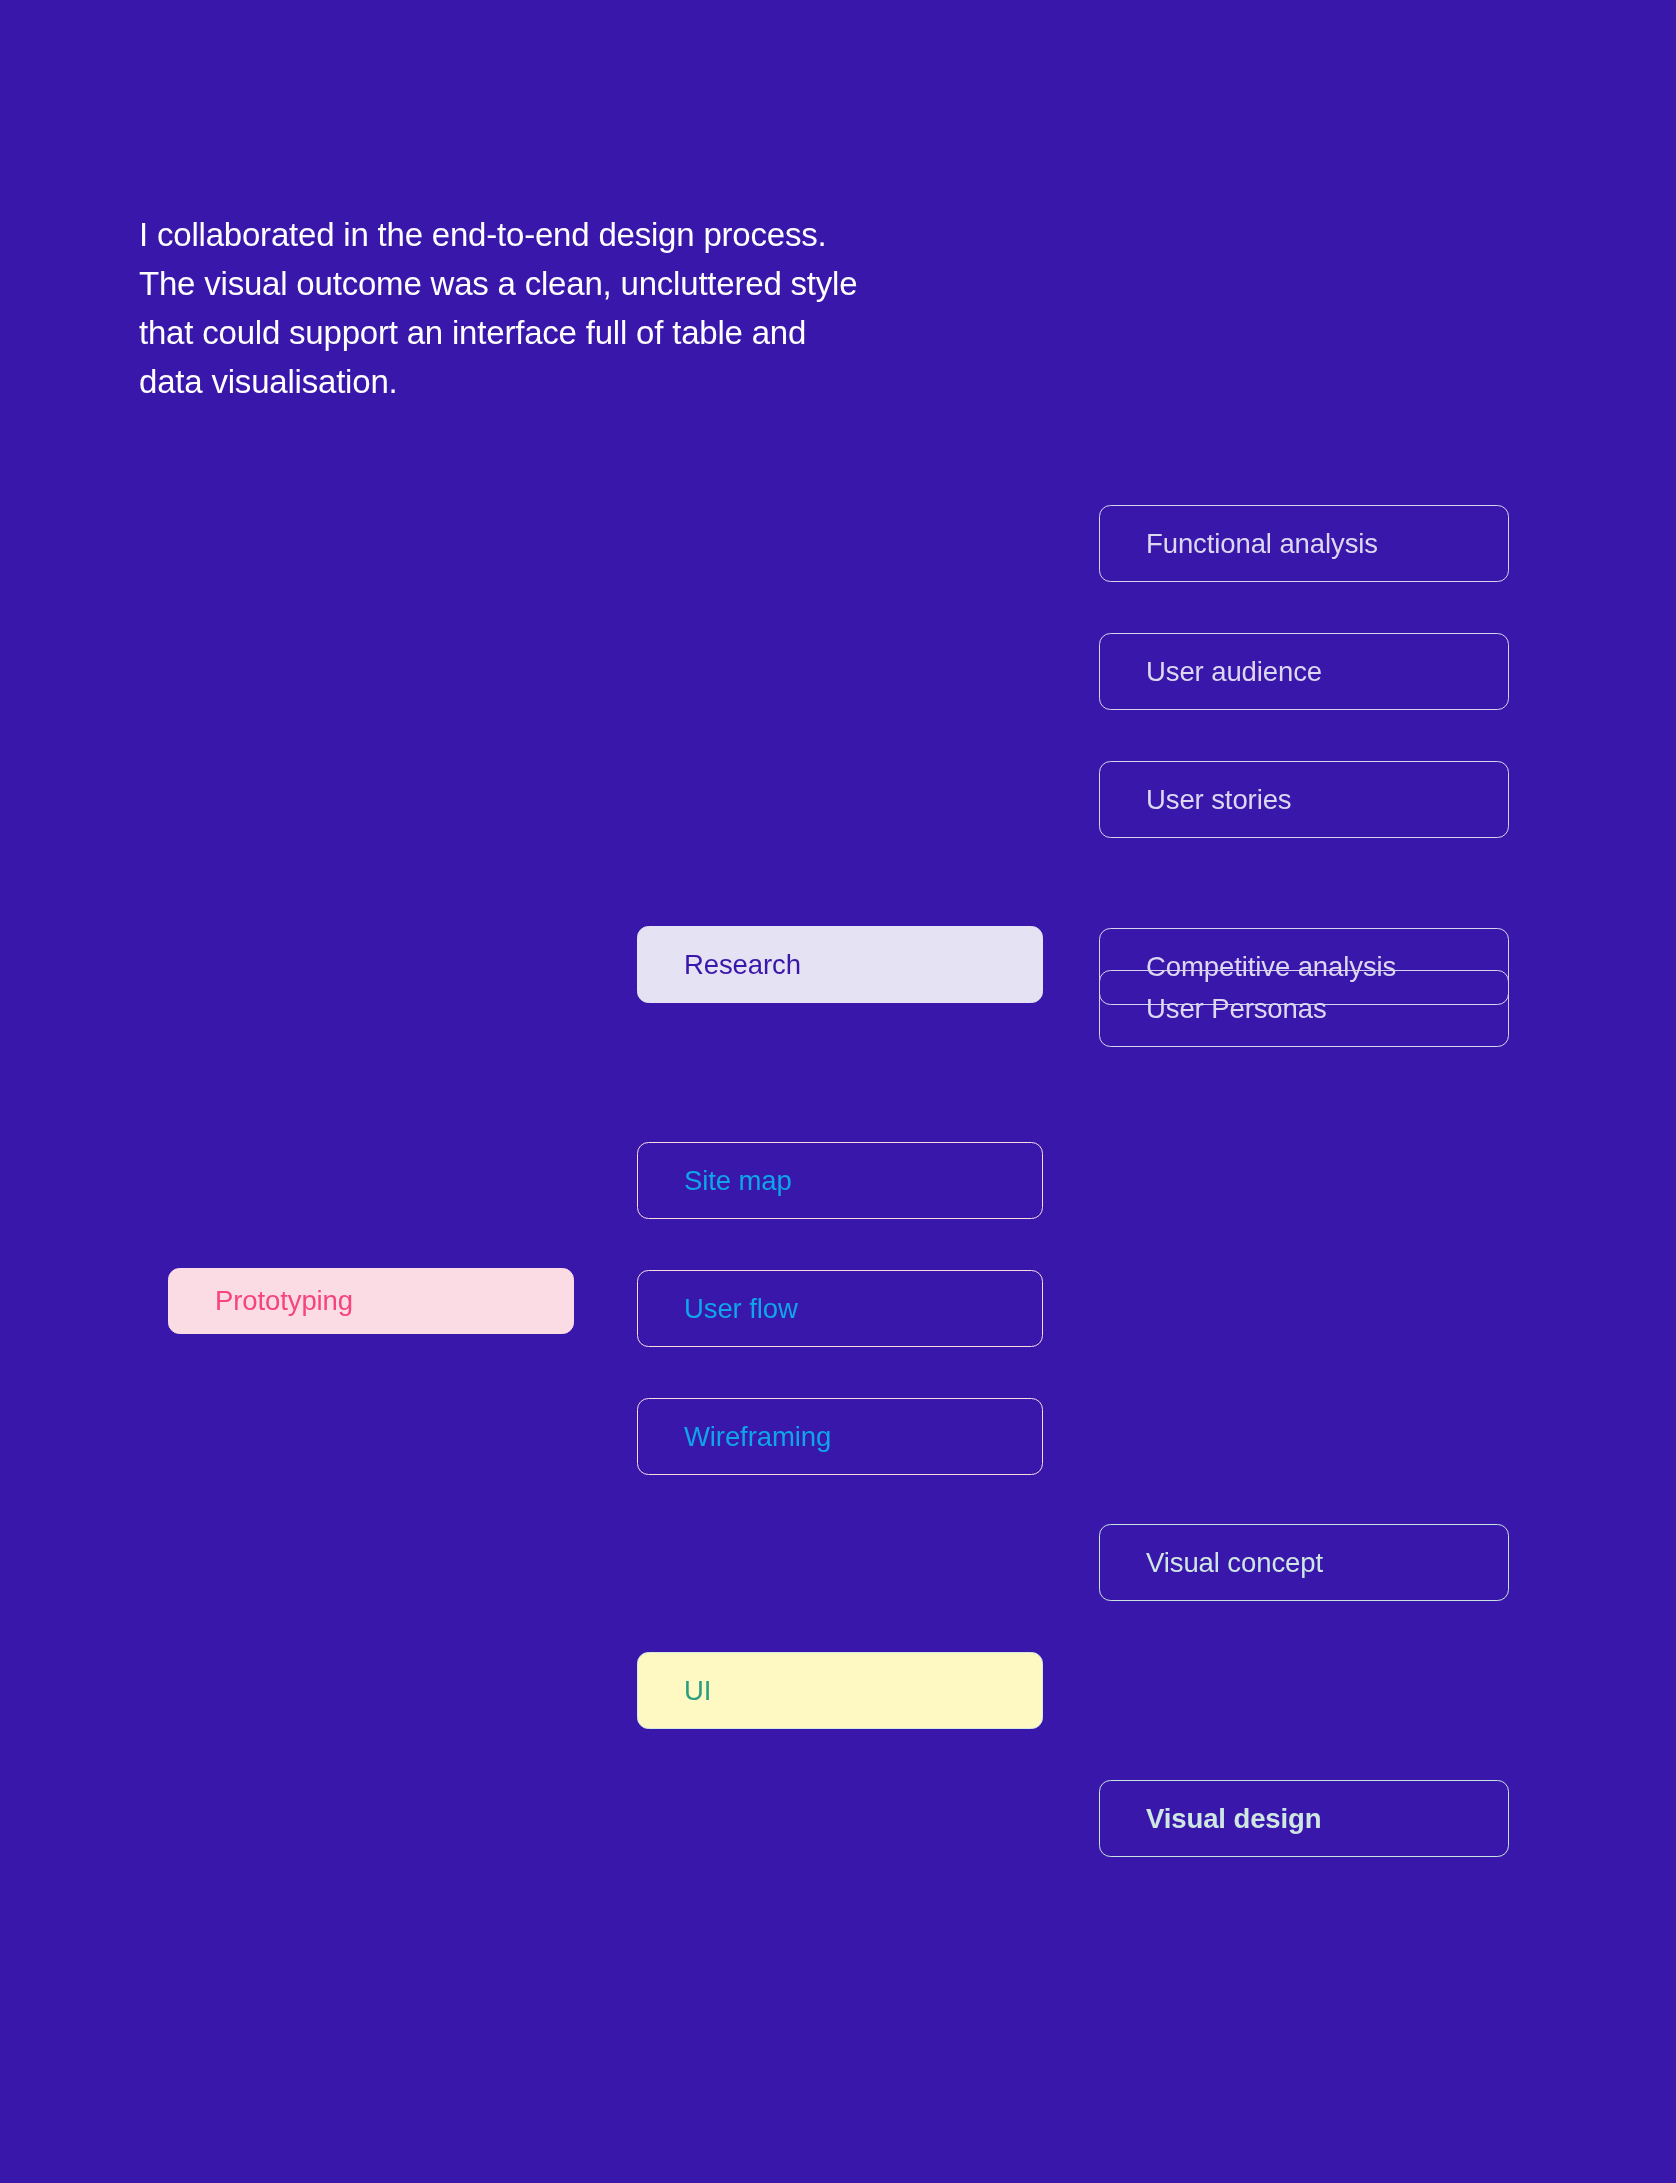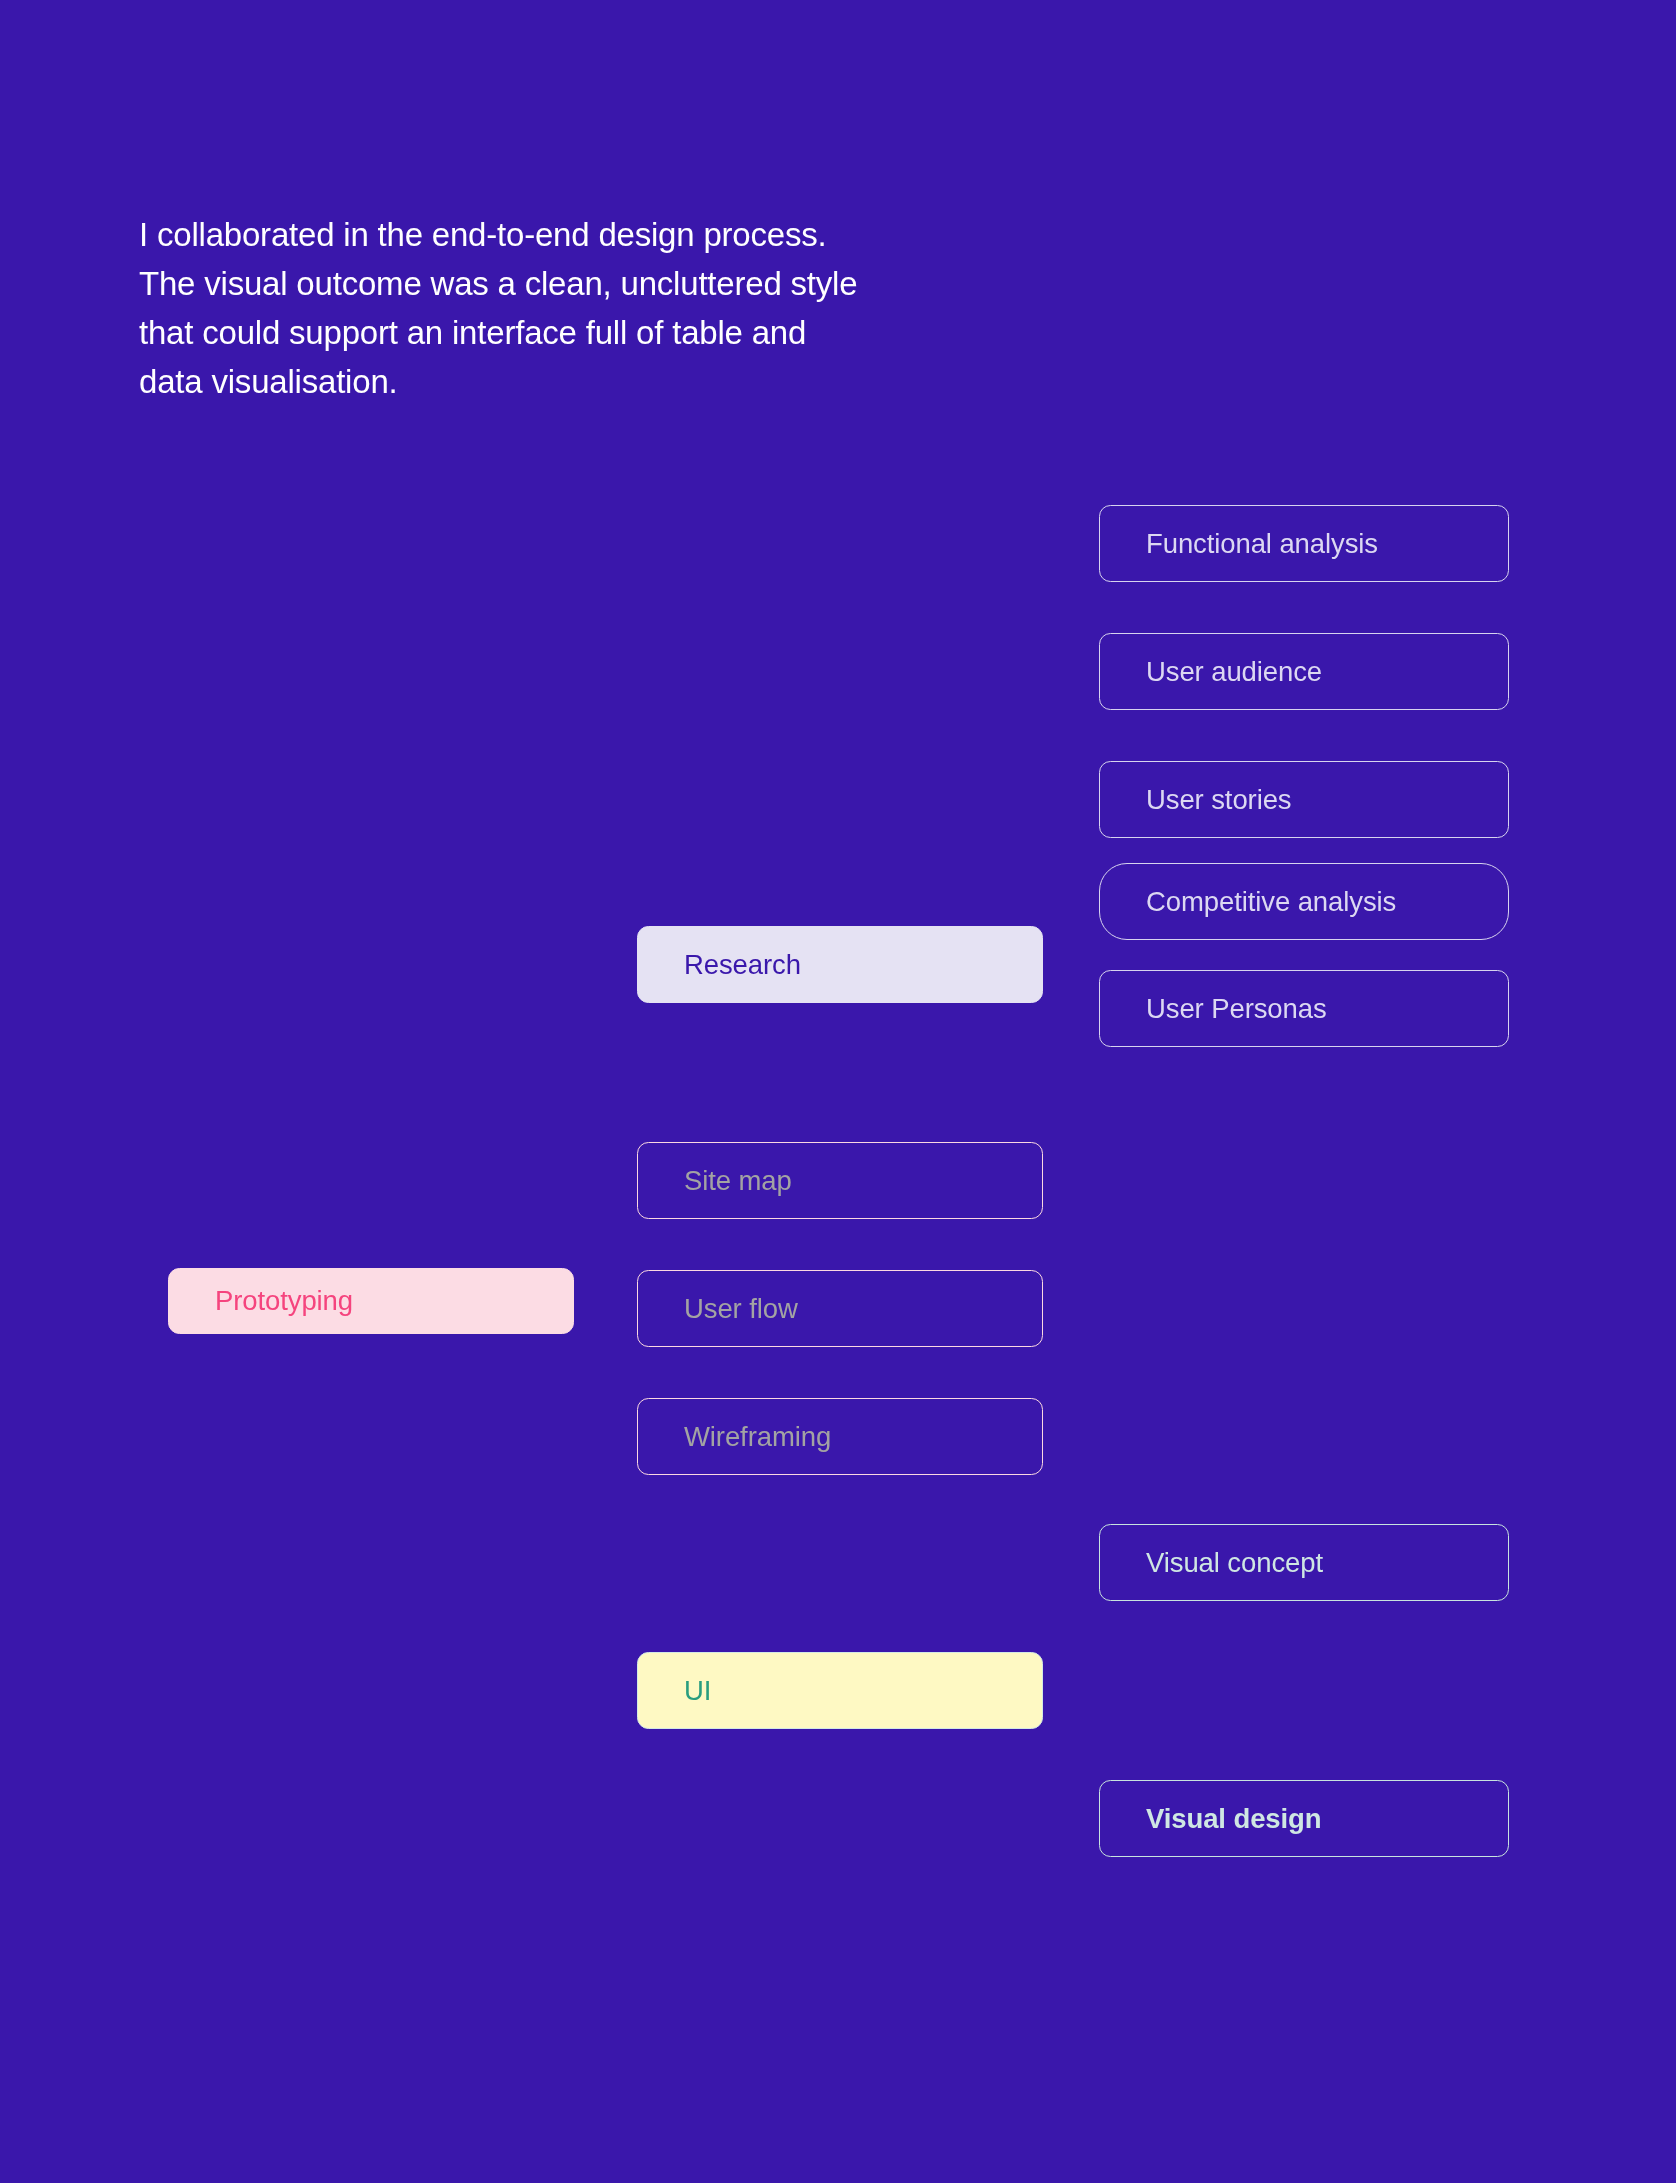--- a/index.html
+++ b/index.html
@@ -55,21 +55,21 @@
 
   
   .pill.outline-lav {
     border: 1.3px solid #d7d3ef;
     background: transparent;
     color: #dcd8f2;
   }
   .pill.outline-pink {
     border: 1.3px solid #fbd8e2;
     background: transparent;
-    color: #a3a3a3;
+    color: #0ea5e9;
   }
   .pill.outline-mint {
     border: 1.3px solid #c8e3df;
     background: transparent;
     color: #cfe7e3;
   }
 
   
   .pill.fill-lav {
     background: #e5e2f3;
@@ -92,21 +92,21 @@
   .col-right  { left: 1099px; width: 410px; height: 77px; text-align: right; }
   
   .col-mid    { left: 637px; width: 406px; height: 77px; }
   
   .col-left   { left: 168px;  width: 406px; height: 66px; }
 
   
   .r1  { top: 505px; }
   .r2  { top: 633px; }
   .r3  { top: 761px; }
-  .r4  { top: 863px; border-radius: 28px; }
+  .r4  { top: 928px; }
   .r5  { top: 970px; }
   
   .r6  { top: 1524px; }
   .r7  { top: 1652px; }
   .r8  { top: 1780px; font-weight: bold; }
 
   
   .m1  { top: 926px; }   
   .m2  { top: 1142px; }   
   .m3  { top: 1270px; }   

